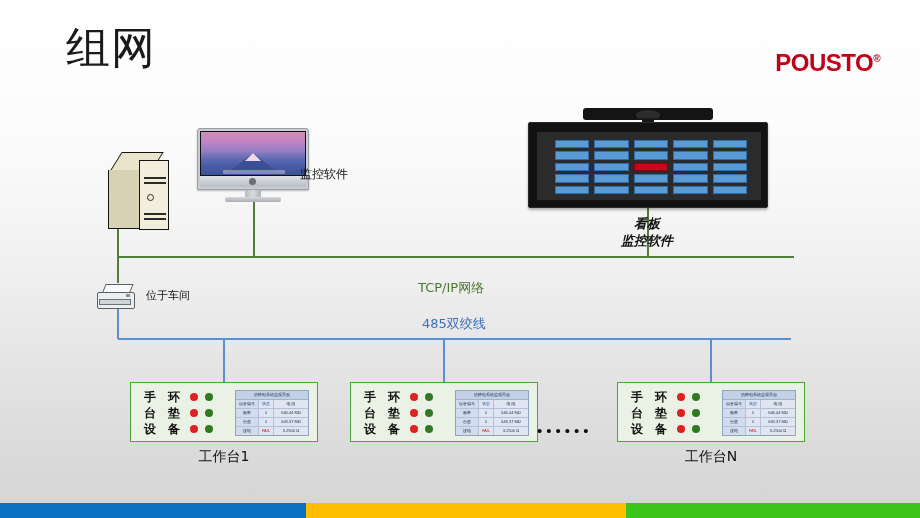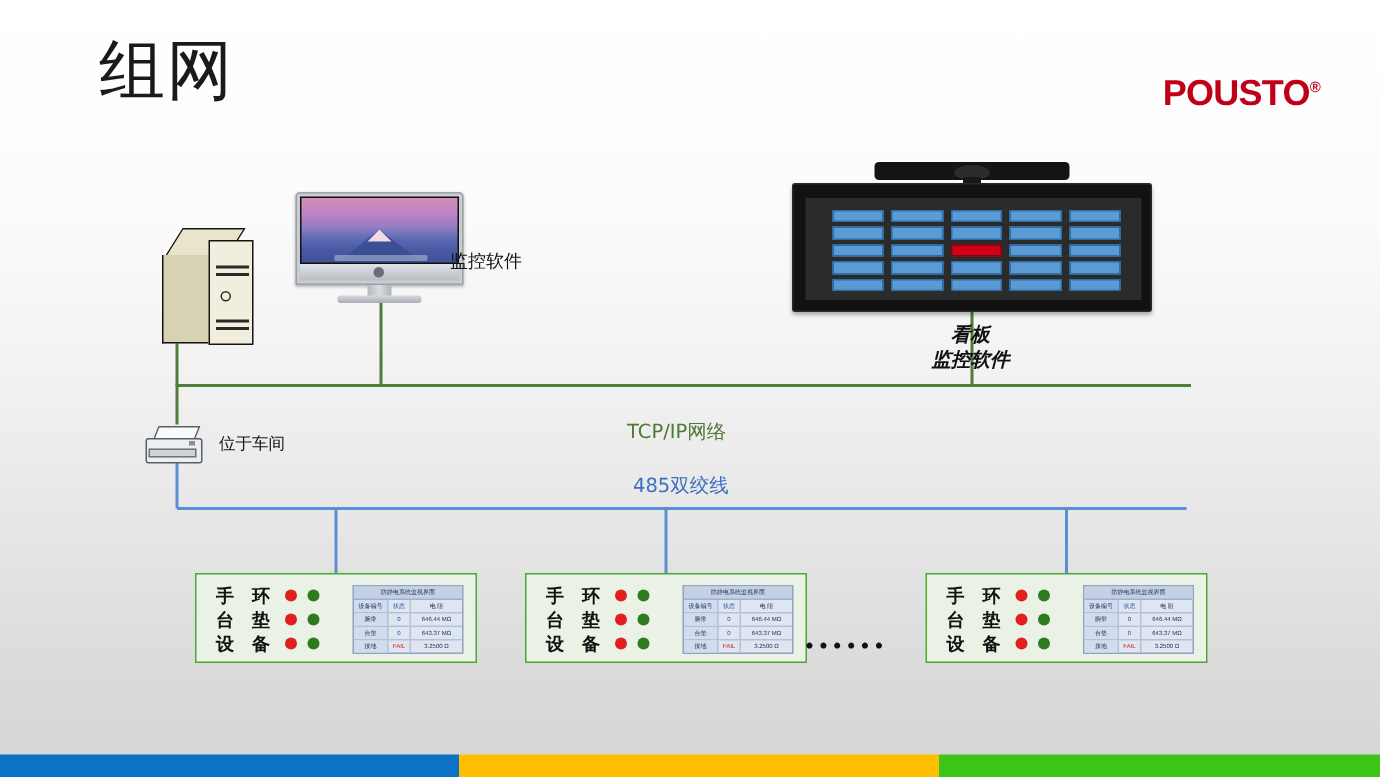--- a/index.html
+++ b/index.html
@@ -420,20 +420,22 @@
           <div class="pc3">643.37 MΩ</div>
         </div>
         <div class="pr">
           <div class="pc1">接地</div>
           <div class="pc2 hot">FAIL</div>
           <div class="pc3">3.2500 Ω</div>
         </div>
       </div>
     </div>
 
+  <div class="ws-label" id="lbl-ws1">工作台1</div>
+  <div class="ws-label" id="lbl-wsN">工作台N</div>
 
   <div id="ellipsis">••••••</div>
 
   <div id="footer">
     <div class="seg" id="fb-blue"></div>
     <div class="seg" id="fb-yellow"></div>
     <div class="seg" id="fb-green"></div>
   </div>
 
 </div>

